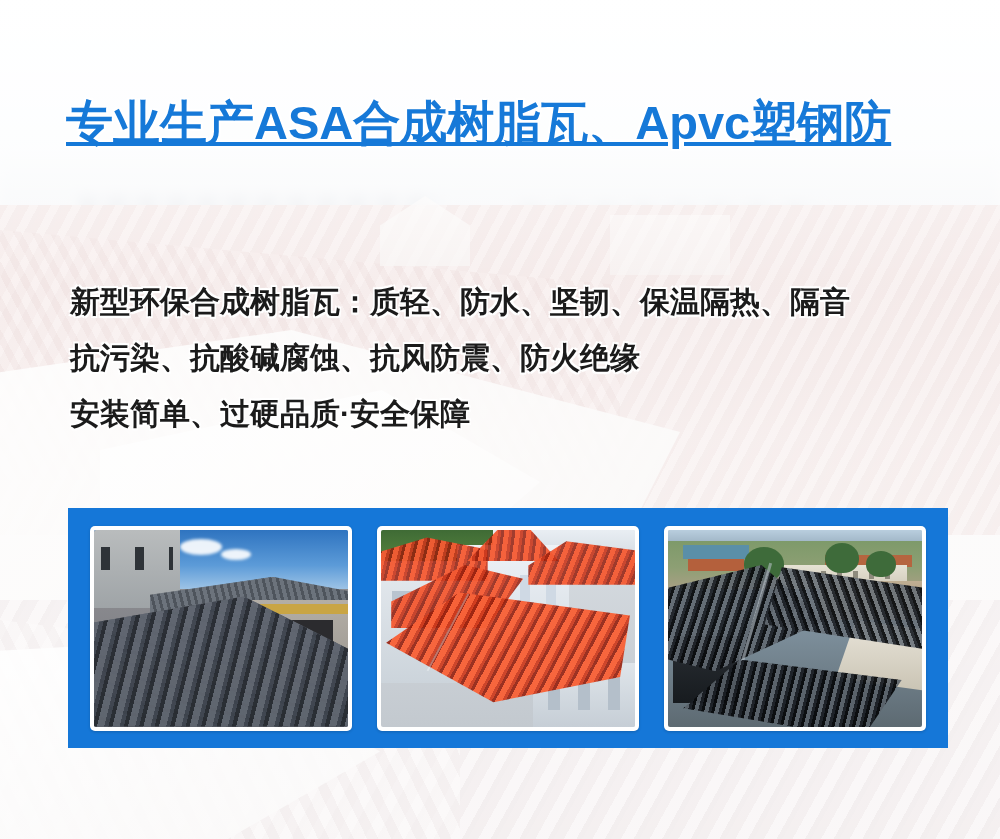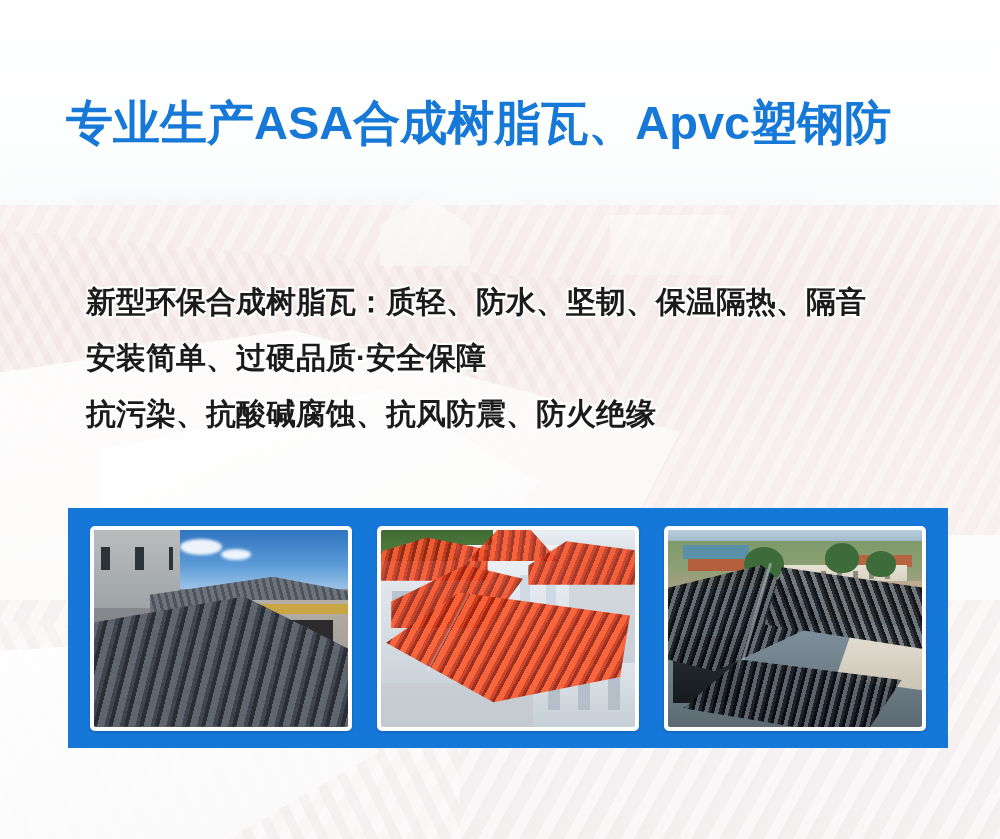--- a/index.html
+++ b/index.html
@@ -128,24 +128,24 @@
     position:absolute; left:66px; top:92px; width:890px;
     font-size:47px; font-weight:bold; line-height:62px;
     letter-spacing:0px;
     color:#1679d8;
     text-shadow:
       0 0 4px #fff, 0 0 4px #fff, 0 0 7px #fff,
       2px 2px 0 rgba(255,255,255,.9), -2px -2px 0 rgba(255,255,255,.9),
       2px -2px 0 rgba(255,255,255,.9), -2px 2px 0 rgba(255,255,255,.9);
     white-space:nowrap;
   }
-  .headline .hl-line{ display:block; }
+  .headline .hl-line{ display:block;text-decoration:underline; }
 
   .sublines{
-    position:absolute; left:70px; top:274px; width:890px;margin-left:16px;
+    position:absolute; left:70px; top:274px; width:890px;
   }
   .subline{
     display:block;
     font-size:30px; font-weight:bold; line-height:56px;
     color:#1b1b1b;
     text-shadow:
       0 0 3px #fff, 1.6px 1.6px 0 #fff, -1.6px -1.6px 0 #fff,
       1.6px -1.6px 0 #fff, -1.6px 1.6px 0 #fff,
       0 2px 2px rgba(255,255,255,.85);
     white-space:nowrap;
@@ -396,22 +396,22 @@
   </div>
 
   <div class="content">
 
     <div class="headline">
       <span class="hl-line">专业生产ASA合成树脂瓦、Apvc塑钢防</span>
     </div>
 
     <div class="sublines">
       <span class="subline">新型环保合成树脂瓦：质轻、防水、坚韧、保温隔热、隔音</span>
+      <span class="subline">抗污染、抗酸碱腐蚀、抗风防震、防火绝缘</span>
       <span class="subline">安装简单、过硬品质·安全保障</span>
-      <span class="subline">抗污染、抗酸碱腐蚀、抗风防震、防火绝缘</span>
     </div>
 
     <div class="gallery">
 
       <div class="photo-frame">
         <div class="photo ph-grey">
           <div class="sky"></div>
           <div class="cloud c1"></div>
           <div class="cloud c2"></div>
           <div class="cloud c3"></div>

